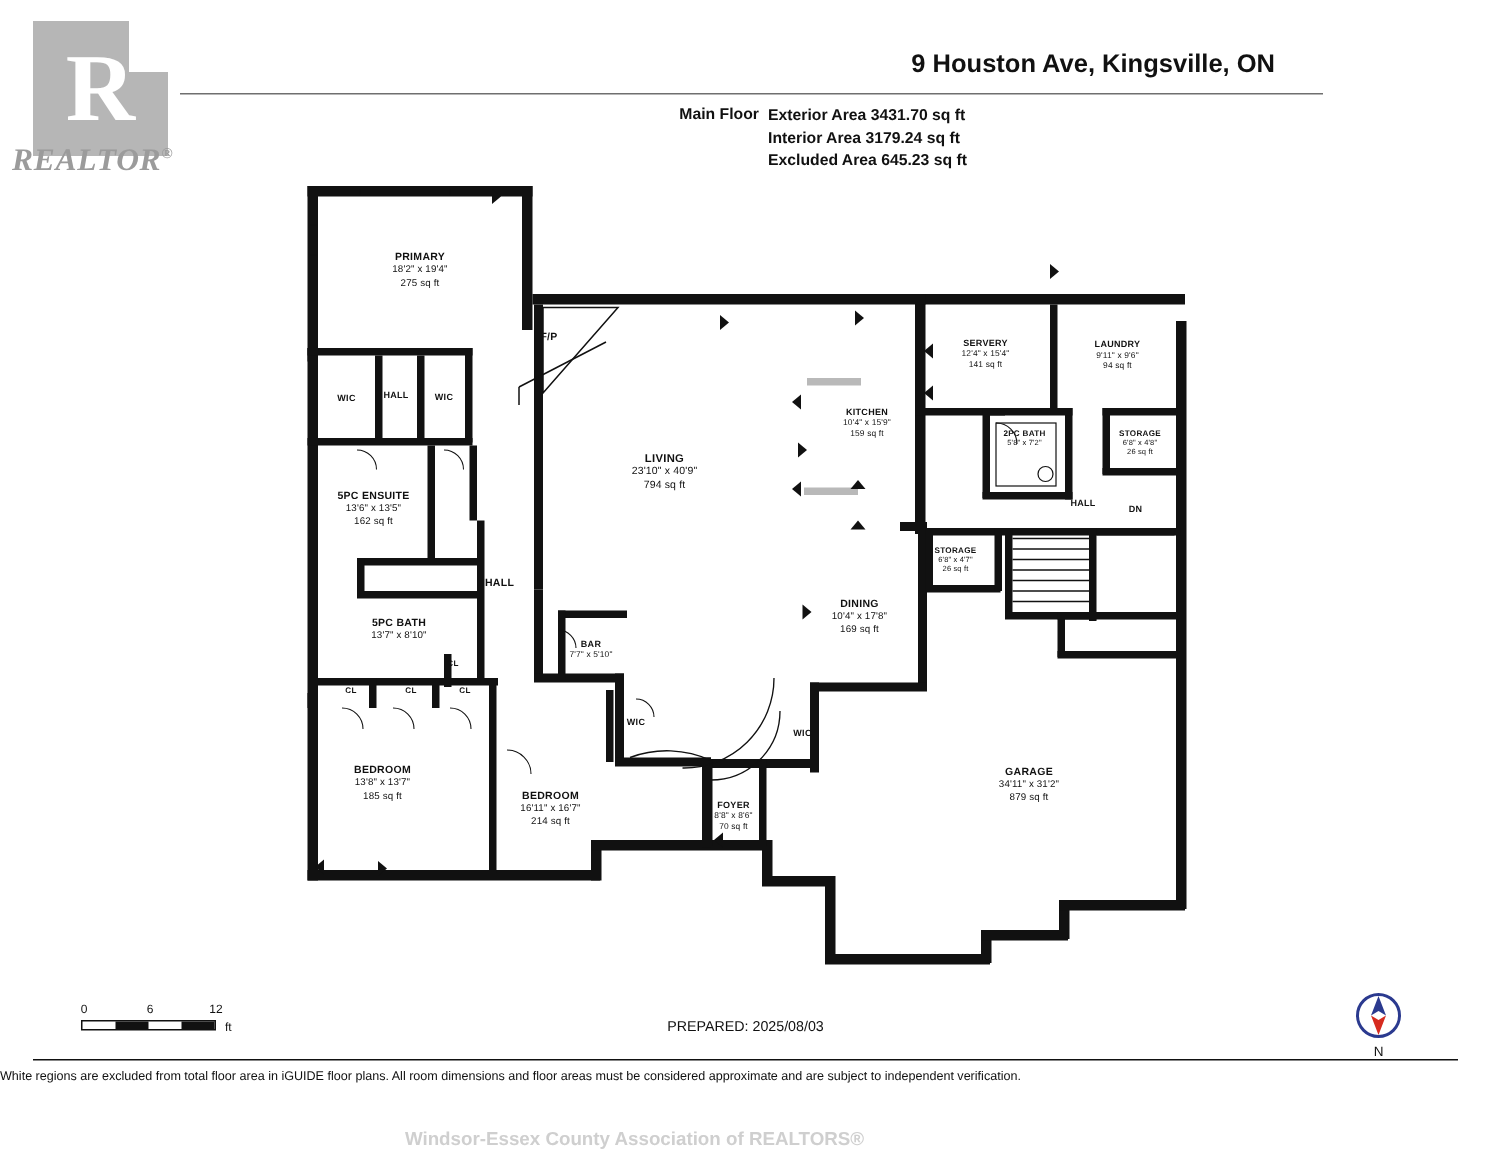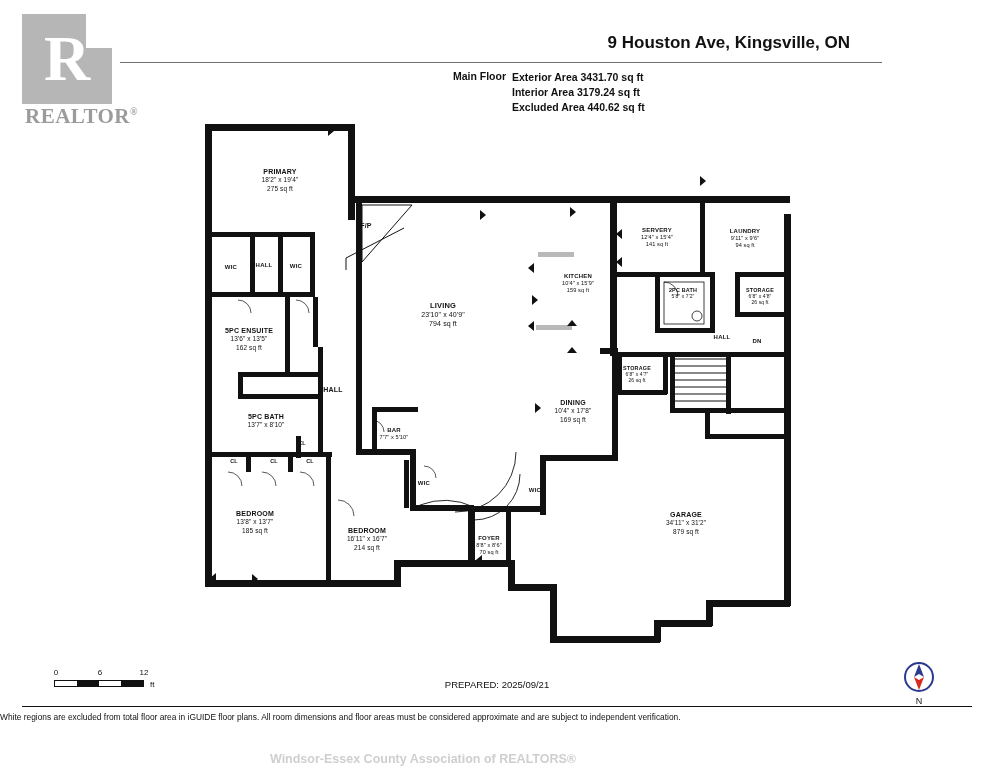--- a/index.html
+++ b/index.html
@@ -50,28 +50,29 @@
   }
   .logo-box .notch {
     position: absolute;
     right: 0; top: 0;
     width: 26px; height: 34px;
     background: #ffffff;
   }
   .logo-text {
     position: absolute;
     left: 0;
-    top: 90px;
+    top: 80px;
     width: 130px;
-    text-align: right;
+    text-align: left;
     color: #9b9b9b;
     font-family: "Liberation Serif", serif;
     font-weight: bold;
     font-size: 21px;
     letter-spacing: 0.5px;
+    font-style: italic;
   }
   .logo-text sup {
     font-size: 10px;
     vertical-align: super;
   }
 
   
   .addr-title {
     position: absolute;
     left: 150px;
@@ -252,21 +253,21 @@
     </div>
     <div class="logo-text"><span>REALTOR</span><sup>®</sup></div>
   </div>
 
   <div class="addr-title">9 Houston Ave, Kingsville, ON</div>
   <div class="hrule"></div>
   <div class="floor-label">Main Floor</div>
   <div class="areas">
     <div>Exterior Area 3431.70 sq ft</div>
     <div>Interior Area 3179.24 sq ft</div>
-    <div>Excluded Area 440.62 sq ft</div>
+    <div>Excluded Area 645.23 sq ft</div>
   </div>
 
   <svg id="plan" viewBox="0 0 994 768" xmlns="http://www.w3.org/2000/svg">
     <g fill="none" stroke="#111" stroke-width="1">
 
       <g fill="#111" stroke="none">
 
         <rect x="205" y="124" width="150" height="7"></rect>
         <rect x="205" y="124" width="7" height="117"></rect>
         <rect x="348" y="124" width="7" height="96"></rect>
@@ -556,21 +557,21 @@
       <span class="tick" style="left:46px;">6</span>
       <span class="tick" style="left:90px;text-align:right;">12</span>
     </div>
     <div class="bar">
       <div class="seg" style="left:22px; width:22px;"></div>
       <div class="seg" style="left:66px; width:22px;"></div>
     </div>
     <div class="unit">ft</div>
   </div>
 
-  <div class="prepared">PREPARED: 2025/09/21</div>
+  <div class="prepared">PREPARED: 2025/08/03</div>
 
   <div class="compass">
     <svg width="46" height="40" viewBox="0 0 46 40" xmlns="http://www.w3.org/2000/svg">
       <circle cx="23" cy="19" r="14" fill="none" stroke="#2b3a8f" stroke-width="2"></circle>
       <polygon points="23,6 18,19 23,16 28,19" fill="#2b3a8f"></polygon>
       <polygon points="23,32 18,19 23,22 28,19" fill="#d62b1f"></polygon>
     </svg>
     <div class="n">N</div>
   </div>
 

